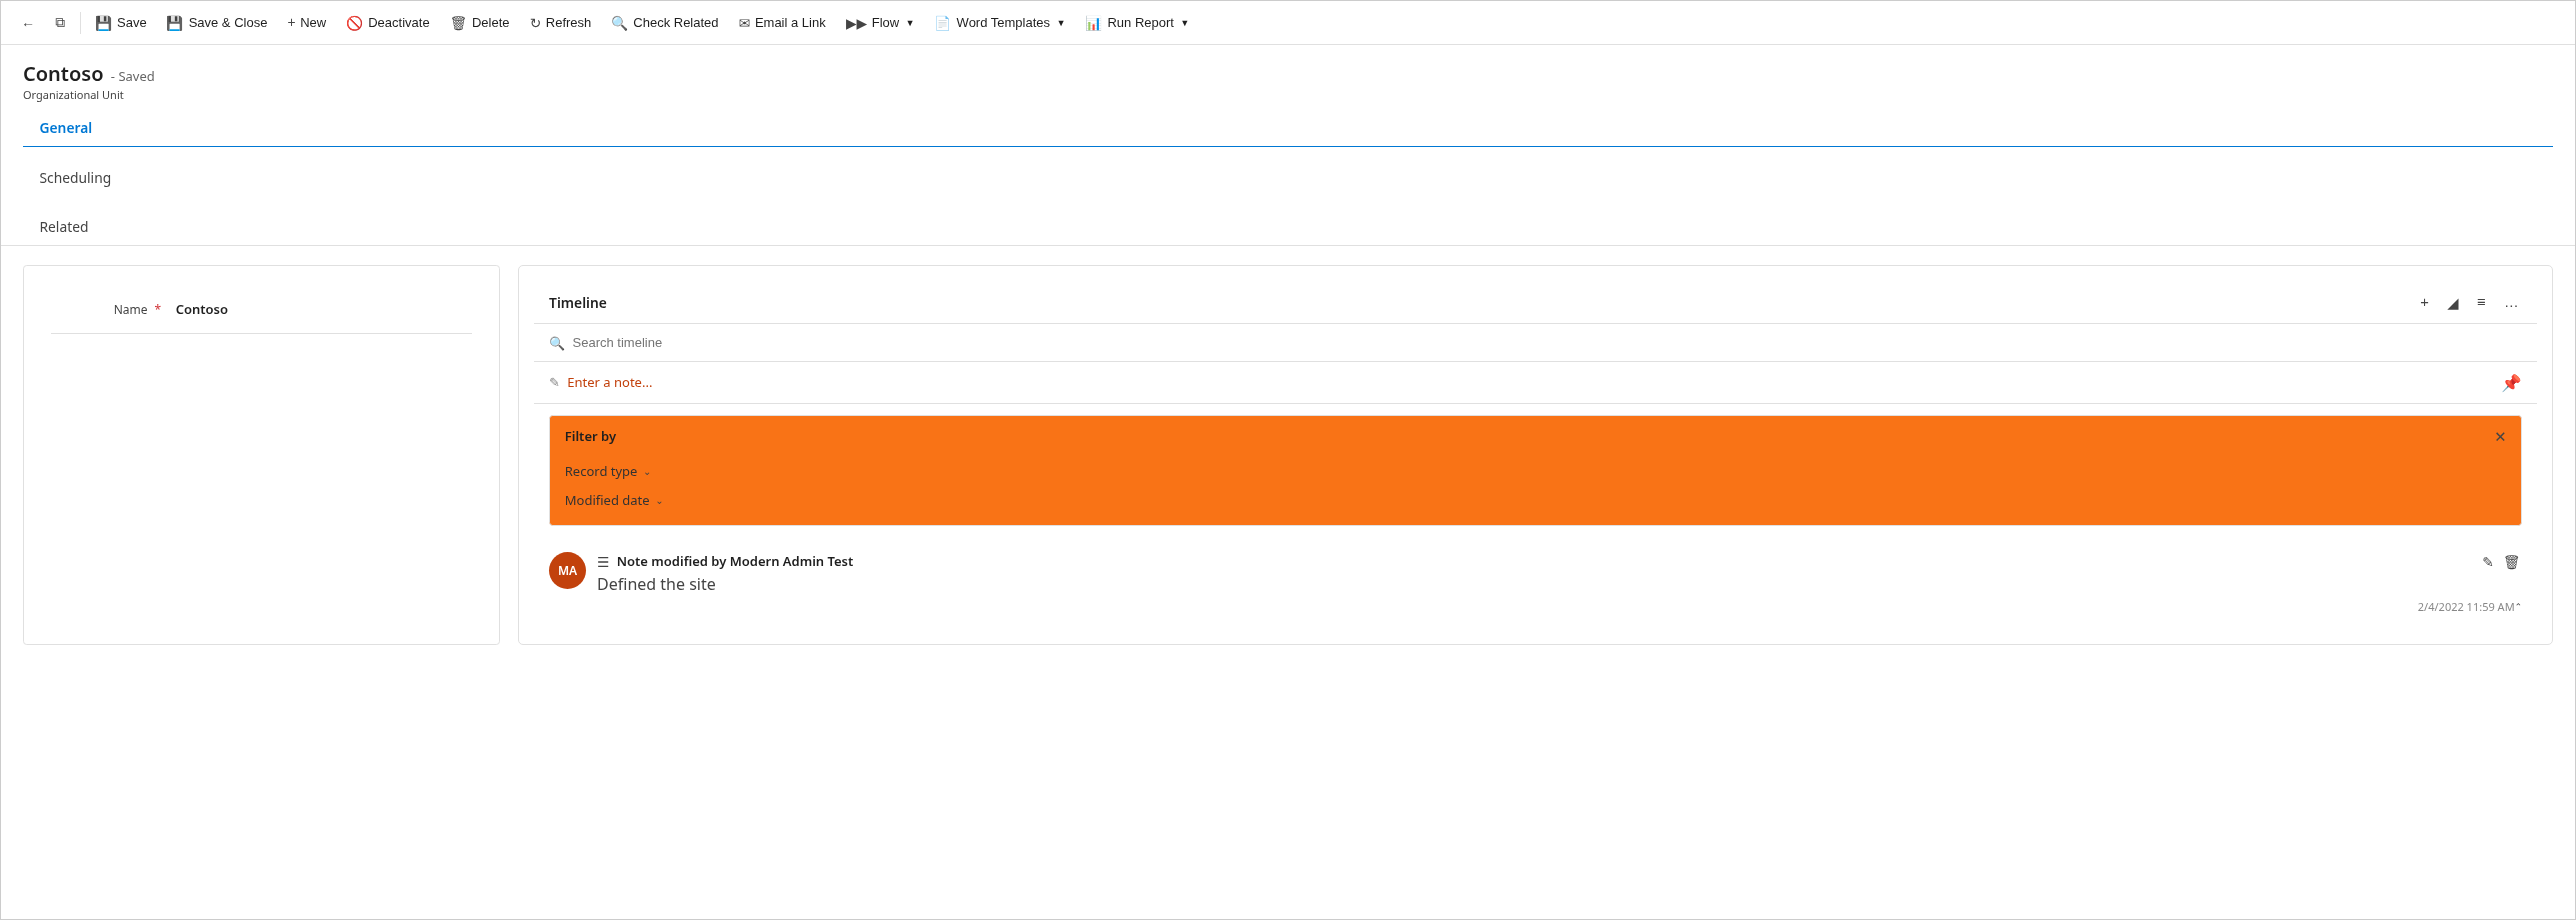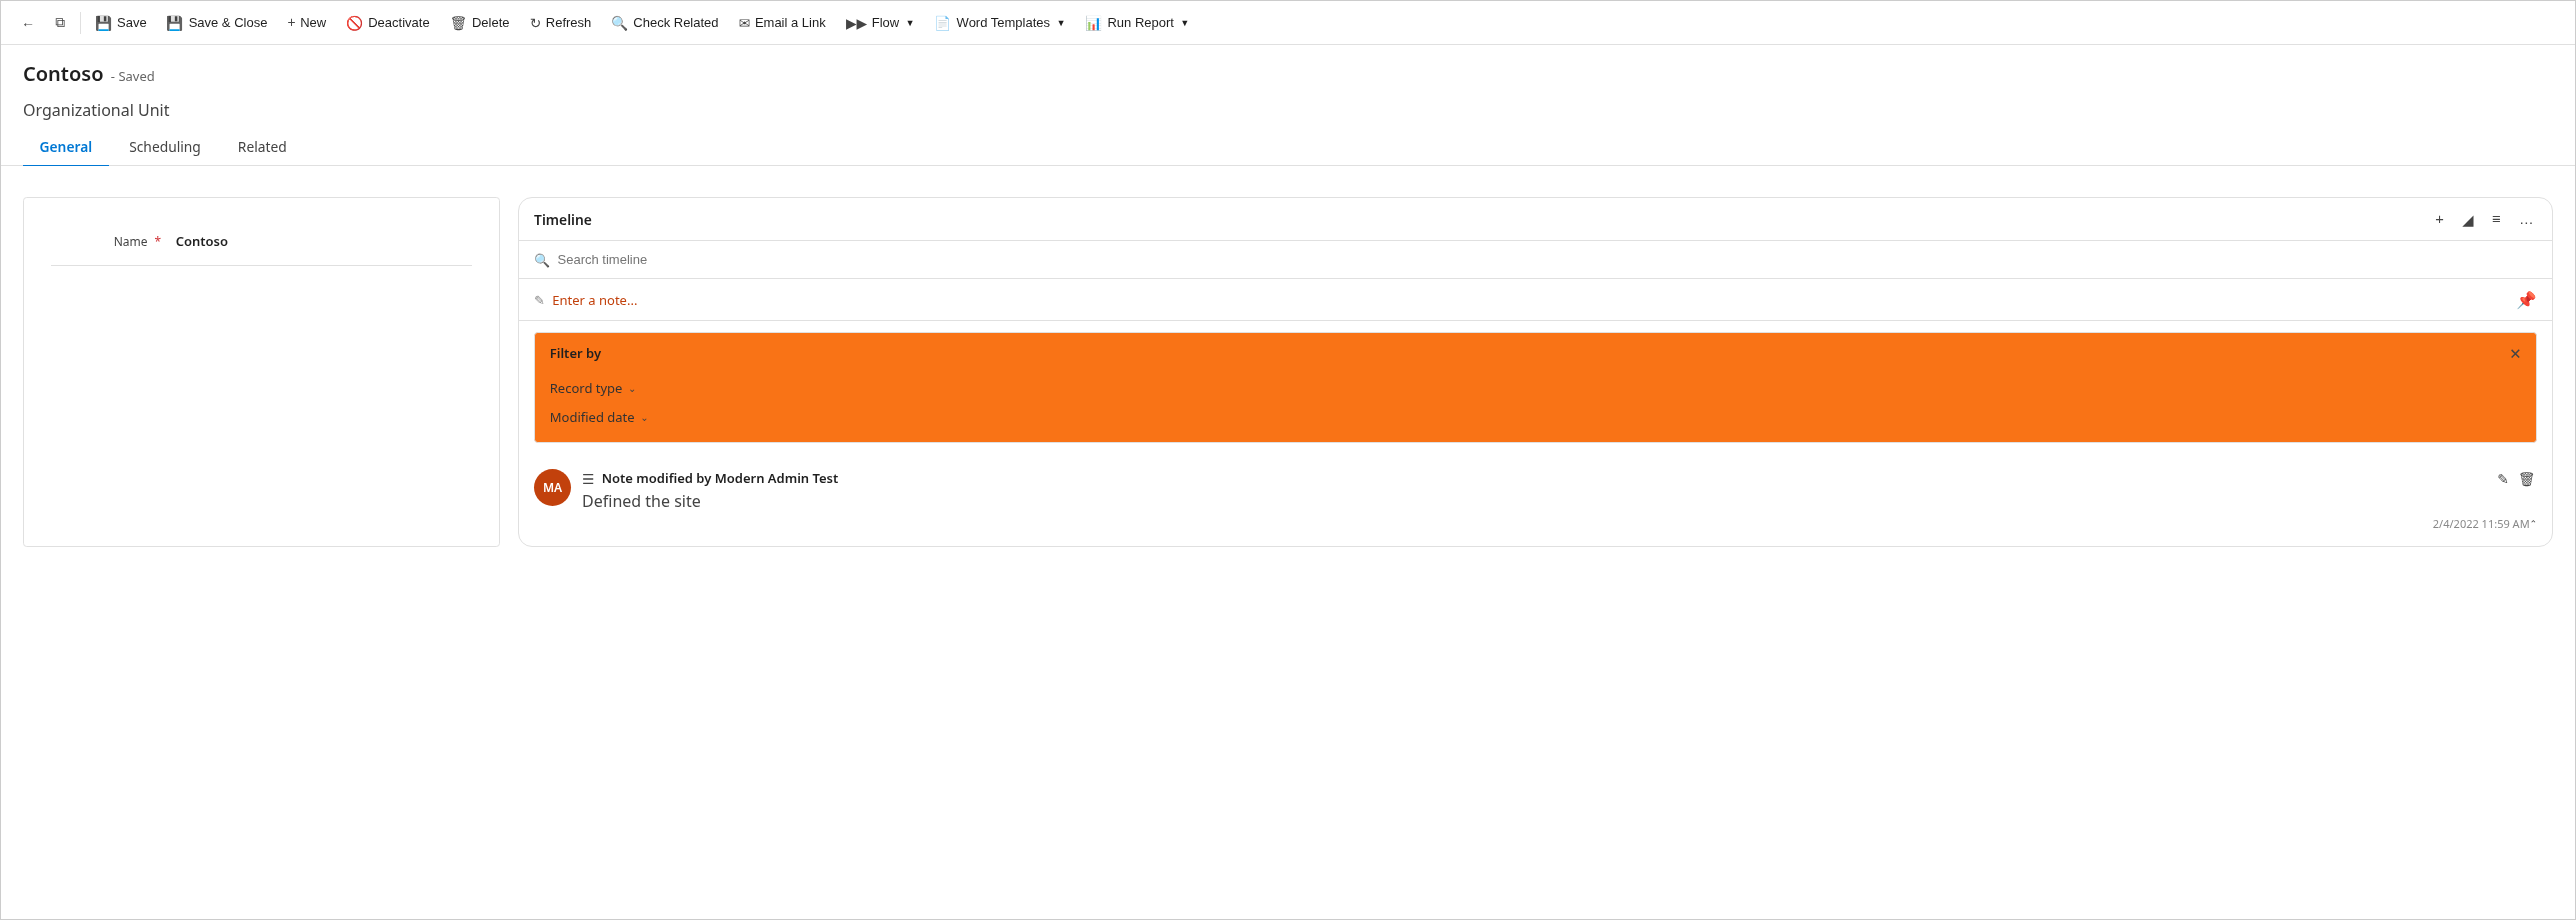--- a/index.html
+++ b/index.html
@@ -58,32 +58,33 @@
     }
     .record-name {
       font-size: 20px;
       font-weight: 600;
     }
     .record-saved {
       font-size: 13px;
       color: #666;
     }
     .record-type {
-      font-size: 16px;
-      color: #444;
-      margin-top: 12px;
+      font-size: 11px;
+      color: #444;
+      margin-top: 0;
     }
 
     
     .tabs {
       display: flex;
-      gap: 4px;
+      gap: 12px;
       padding: 0 22px;
       border-bottom: 0.9px solid #e0e0e0;
-      margin-bottom: 12px;
+      margin-bottom: 0;
+      flex-direction: column;
     }
     .tab {
       padding: 9.2px 16.5px;
       cursor: pointer;
       font-size: 13.8px;
       color: #444;
       border-bottom: 1.8px solid transparent;
       margin-bottom: -0.9px;
     }
     .tab.active {
@@ -131,22 +132,22 @@
     .form-underline {
       height: 0.9px;
       background: #e0e0e0;
       margin-top: 7.3px;
     }
 
     
     .timeline-panel {
       flex: 1;
       border: 0.9px solid #e0e0e0;
-      border-radius: 14px;
-      padding: 0;
+      border-radius: 5px;
+      padding: 15px;
       min-height: 294px;
       position: relative;
     }
     .timeline-header {
       display: flex;
       align-items: center;
       justify-content: space-between;
       padding: 11px 14.7px;
       border-bottom: 0.9px solid #e0e0e0;
     }

